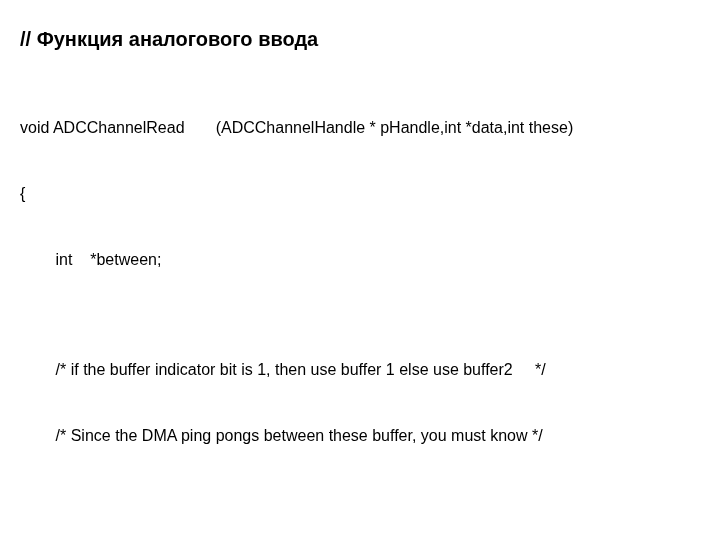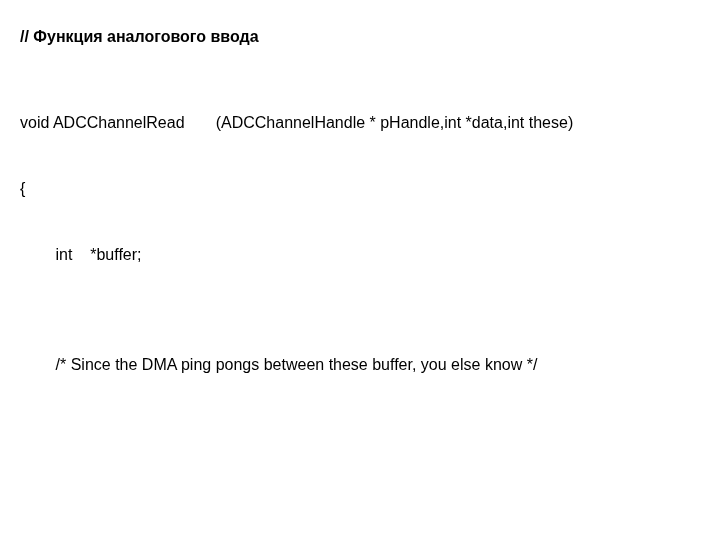--- a/index.html
+++ b/index.html
@@ -11,42 +11,43 @@
     font-family: Arial, Helvetica, sans-serif;
     font-size: 16px;
     color: #000;
     overflow: hidden;
   }
   .page {
     padding: 28px 20px 0 20px;
   }
   .title {
     font-weight: bold;
-    font-size: 16px;
+    font-size: 20px;
     margin-bottom: 22px;
     white-space: pre;
   }
   .code {
     font-family: Arial, Helvetica, sans-serif;
     font-size: 16px;
     line-height: 22px;
     white-space: pre;
   }
 </style>
 </head>
 <body>
 
 <div class="page">
   <div class="title">// Функция аналогового ввода</div>
   <div class="code">
     <div>void ADCChannelRead       (ADCChannelHandle * pHandle,int *data,int these)</div>
     <div>{</div>
-    <div>        int    *buffer;</div>
+    <div>        int    *between;</div>
     <div></div>
-    <div>        /* Since the DMA ping pongs between these buffer, you else know */</div>
+    <div>        /* if the buffer indicator bit is 1, then use buffer 1 else use buffer2     */</div>
+    <div>        /* Since the DMA ping pongs between these buffer, you must know */</div>
     
     <div></div>
     
     
     <div></div>
     
     
     
     
     

